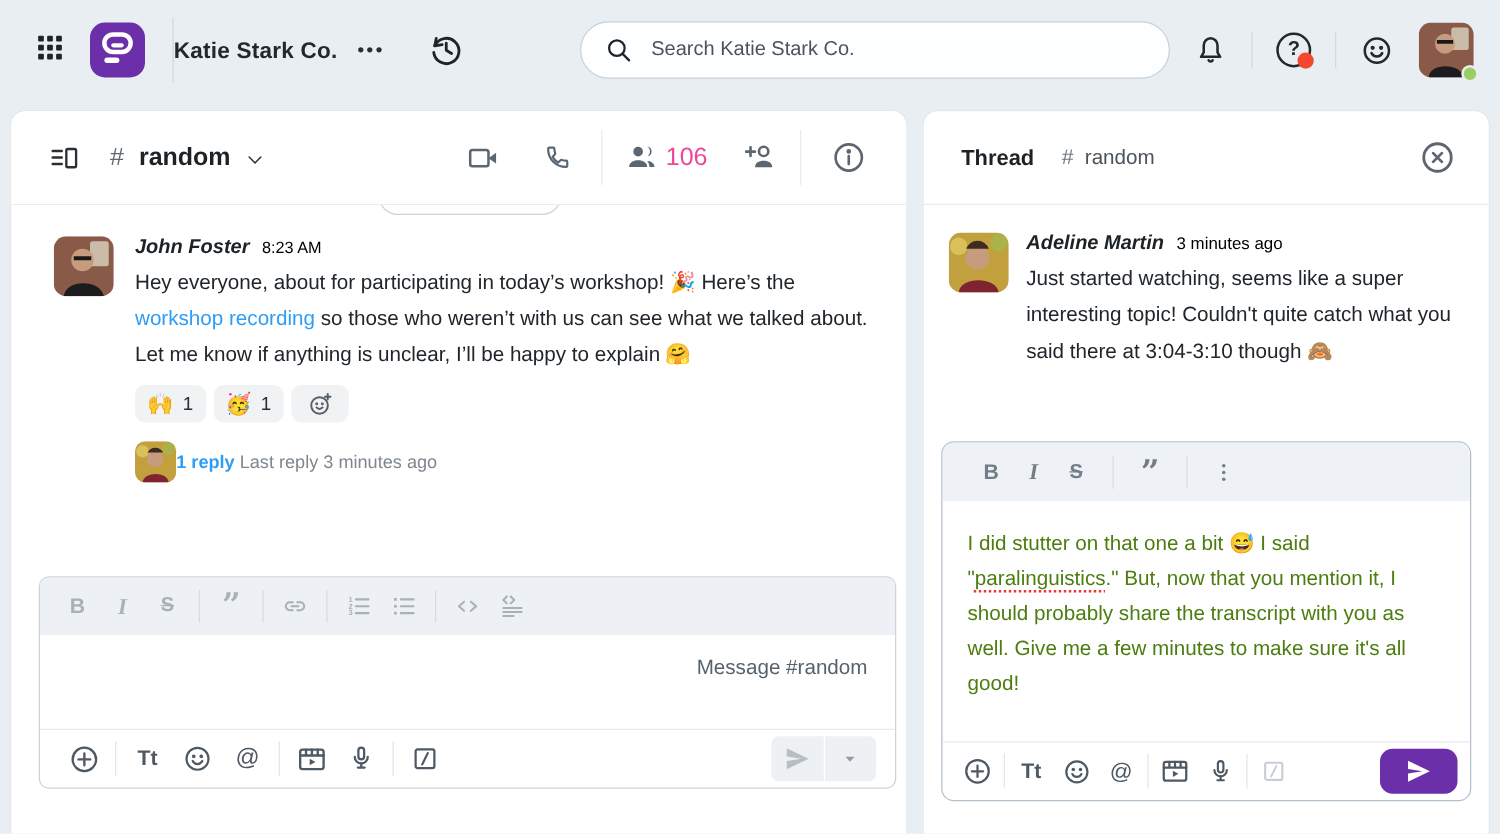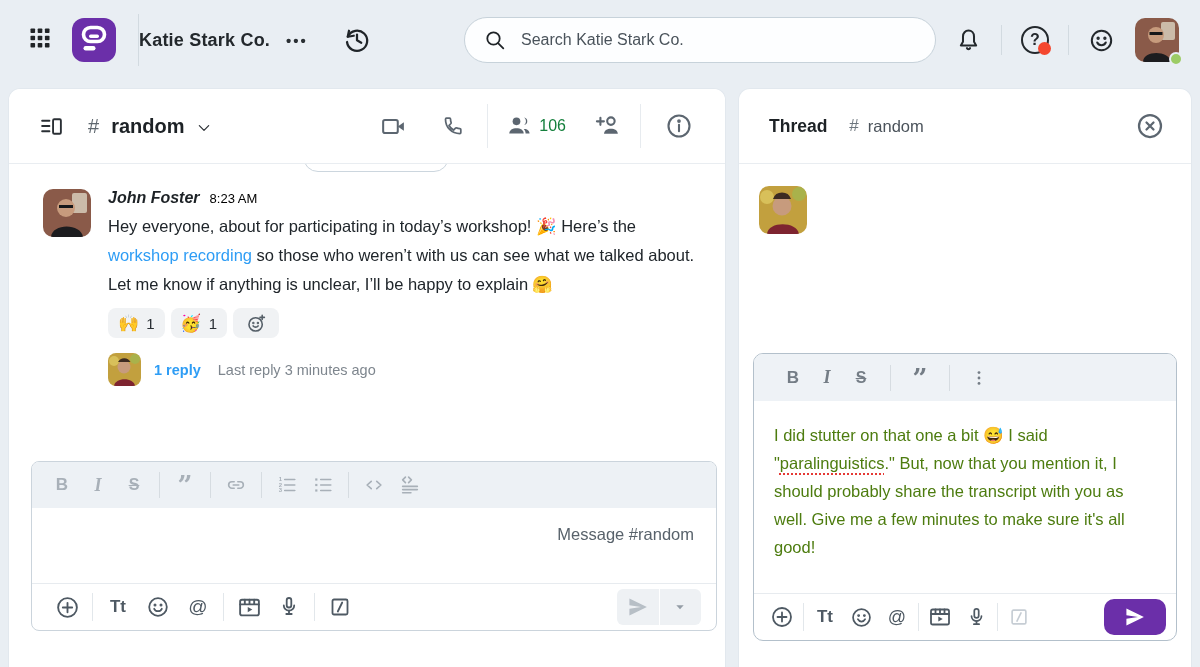--- a/index.html
+++ b/index.html
@@ -42,40 +42,40 @@
   
   .ch-header { position:relative; z-index:2; height:75px; background:#fff; border-radius:12px 12px 0 0; border-bottom:1px solid #e9edf1; display:flex; align-items:center; padding:0 26px 0 30px; }
   .toggle-btn { color:#2a2f34; }
   .ch-title { display:flex; align-items:center; margin-left:24px; cursor:pointer; }
   .ch-hash { font-size:20px; color:#5f686f; }
   .ch-name { font-size:20px; font-weight:bold; color:#1d2226; margin-left:12px; }
   .ch-chev { color:#2a2f34; margin-left:12px; margin-top:3px; }
   .ch-actions { margin-left:auto; display:flex; align-items:center; color:#5c6670; }
   .ch-actions .vdiv { height:44px; background:#e7ebef; }
   .members { display:flex; align-items:center; }
-  .member-count { font-size:16px; color:#15803d; margin-left:5px; }
+  .member-count { font-size:20px; color:#ec4899; margin-left:5px; }
 
   .date-pill { position:absolute; z-index:1; left:294px; top:53px; width:146px; height:30px; background:#fff; border:1px solid #ccd6de; border-radius:16px; }
 
   
   .messages { position:relative; z-index:0; padding:25px 28px 0 34px; }
   .msg { display:flex; gap:17px; }
   .avatar-msg { width:48px; height:48px; }
   .avatar-sm { width:33px; height:33px; border-radius:8px; }
   .msg-head { display:flex; align-items:baseline; gap:10px; }
   .msg-author { font-size:16px; font-weight:bold; color:#1d2226;font-style:italic; }
   .msg-time { font-size:13px; color:#000000; }
   .msg-text { margin-top:5px; font-size:16.5px; line-height:29px; color:#20262b; width:596px; }
   .msg-link { color:var(--link-blue,#2e9df5); cursor:pointer; }
   .reactions { display:flex; gap:6px; margin-top:9px; }
   .reaction-pill { display:flex; align-items:center; gap:7px; height:30px; padding:0 10px; background:#f0f2f4; border-radius:8px; cursor:pointer; }
   .reaction-emoji { font-size:17px; line-height:1; }
   .reaction-count { font-size:15px; color:#2a2f34; }
   .add-reaction { width:46px; justify-content:center; color:#555f68; }
-  .thread-row { display:flex; align-items:center; gap:13px; margin-top:15px; cursor:pointer; }
+  .thread-row { display:flex; align-items:center; margin-top:15px; cursor:pointer; }
   .reply-link { font-size:14.5px; font-weight:bold; color:var(--link-blue,#2e9df5); }
   .last-reply { font-size:14.5px; color:#7e868e; margin-left:4px; }
 
   
   .composer { position:absolute; background:#fff; border:1px solid #cbd4dc; border-radius:8px; overflow:hidden; }
   .main-composer { left:22px; top:372px; width:686px; height:170px; }
   .fmt-bar { height:46px; background:#edf1f5; display:flex; align-items:center; padding:0 12px; color:#a8b0b8; }
   .fmt-btn { width:36px; text-align:center; font-size:16px; font-weight:bold; cursor:pointer; display:flex; justify-content:center; }
   .fmt-b { font-size:17px; }
   .fmt-i { font-style:italic; font-family:"Liberation Serif",serif; font-size:18px; }
@@ -427,20 +427,27 @@
       <span class="avatar avatar-msg">
         <svg width="48" height="48" viewBox="0 0 48 48">
           <rect width="48" height="48" fill="#c2a03e"></rect>
           <circle cx="8" cy="11" r="7" fill="#d8c05a"></circle>
           <circle cx="40" cy="8" r="7" fill="#a9b24b"></circle>
           <circle cx="23" cy="20" r="9.5" fill="#c79b7d"></circle>
           <path d="M8 48 C9 35 38 35 40 48 Z" fill="#7e2430"></path>
           <path d="M14 13 a9.5 9.5 0 0 1 18 0 Z" fill="#3c2b22"></path>
         </svg>
       </span>
+      <div>
+        <div class="msg-head">
+          <span class="msg-author">Adeline Martin</span>
+          <span class="msg-time" style="font-size:13.5px">3 minutes ago</span>
+        </div>
+        <div class="th-msg-text">Just started watching, seems like a super interesting topic! Couldn't quite catch what you said there at 3:04-3:10 though 🙈</div>
+      </div>
     </div>
   </div>
 
   <div class="composer thread-composer">
     <div class="fmt-bar">
       <span class="fmt-btn fmt-b">B</span>
       <span class="fmt-btn fmt-i">I</span>
       <span class="fmt-btn fmt-s">S</span>
       <span class="vdiv"></span>
       <span class="fmt-btn fmt-q">”</span>

